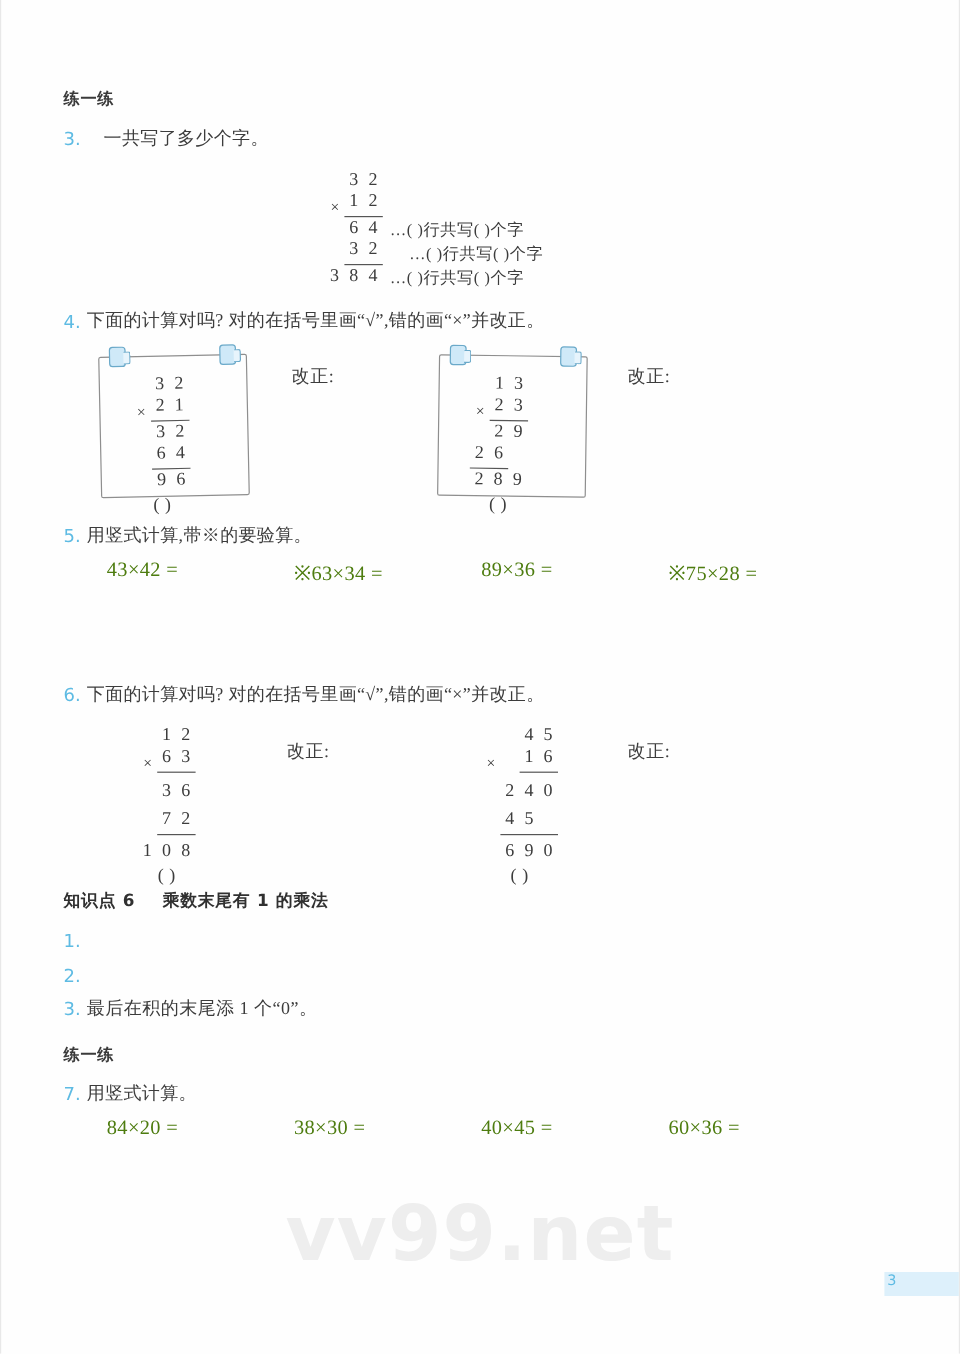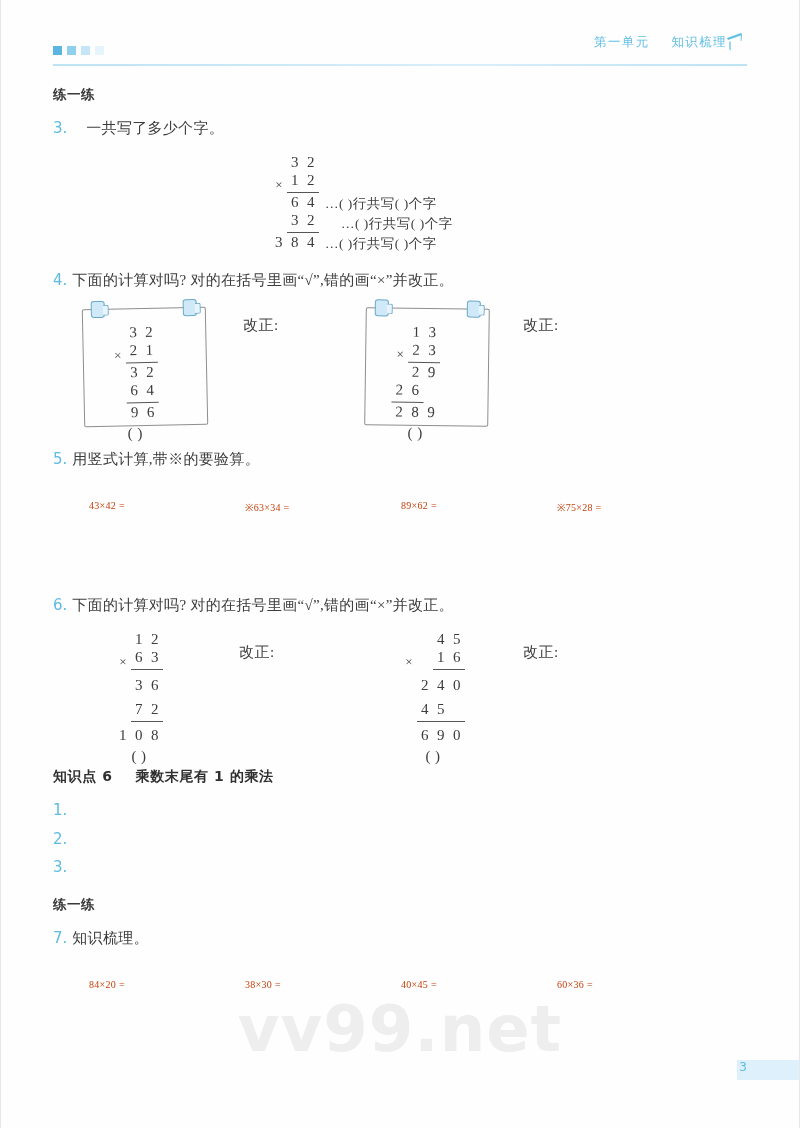--- a/index.html
+++ b/index.html
@@ -65,21 +65,21 @@
   .content {
     position: absolute;
     left: 52px; right: 52px; top: 74px;
   }
   .practice-label {
     font-family: "DejaVu Sans", "Liberation Sans", sans-serif;
     font-weight: bold;
     font-size: 13.5px;
     color: #3a3a3a;
     letter-spacing: 0.5px;
-    margin: 12px 0 11px 0;
+    margin: 0 0 11px 0;
   }
   .qrow {
     display: flex;
     align-items: flex-start;
     font-size: 15px;
     line-height: 1.75;
   }
   .qnum {
     flex: 0 0 auto;
     color: #5ebbe3;
@@ -190,25 +190,25 @@
     font-size: 15px;
     letter-spacing: 0.5px;
     color: #3c3c3c;
   }
   .correct-label.one { left: 190px; top: 14px; }
   .correct-label.two { left: 470px; top: 14px; }
 
   
   .expr-row {
     display: flex;
-    margin-top: 28px;
+    margin-top: 5px;
     padding-left: 36px;
     font-family: "Liberation Serif", "DejaVu Serif", serif;
-    font-size: 10px;
-    color: #c2410c;
+    font-size: 17px;
+    color: #4d7c0f;
   }
   .expr-row .cell {
     width: 156px;
     letter-spacing: 0.3px;
     white-space: nowrap;
   }
 
   
   .p6-wrap {
     position: relative;
@@ -270,39 +270,20 @@
     font-family: "DejaVu Sans", "Liberation Sans", sans-serif;
     font-size: 12px;
     color: #5ebbe3;
   }
 </style>
 </head>
 <body>
 
 <div class="page">
 
-  <div class="header">
-    <div class="hdr-squares">
-      <i></i>
-      <i></i>
-      <i></i>
-      <i></i>
-    </div>
-    <div class="hdr-title">
-      <span>第一单元</span>
-      <span class="sep"></span>
-      <span>知识梳理</span>
-    </div>
-    <svg class="hdr-cap" viewBox="0 0 18 20">
-      <path d="M2 6 L16 1 L17 3 L3 8 Z" fill="#63c0e5"></path>
-      <path d="M16 1 L17 3 L16.4 9 L15.6 9 Z" fill="#63c0e5"></path>
-      <path d="M4 9 L4 17 L6 19 L6 10 Z" fill="#9ad6ef"></path>
-    </svg>
-    <div class="hdr-rule"></div>
-  </div>
 
   <div class="content">
 
     <p class="practice-label">练一练</p>
 
     <div class="qrow">
       <span class="qnum">3.</span>
       <span class="qtext">
         <span class="ind2">一共写了多少个字。</span>
       </span>
@@ -452,21 +433,21 @@
       <div class="correct-label two">改正:</div>
     </div>
 
     <div class="qrow" style="margin-top:16px">
       <span class="qnum">5.</span>
       <span class="qtext">用竖式计算,带※的要验算。</span>
     </div>
     <div class="expr-row">
       <span class="cell">43×42 =</span>
       <span class="cell">※63×34 =</span>
-      <span class="cell">89×62 =</span>
+      <span class="cell">89×36 =</span>
       <span class="cell">※75×28 =</span>
     </div>
 
     <div class="qrow" style="margin-top:78px">
       <span class="qnum">6.</span>
       <span class="qtext">下面的计算对吗? 对的在括号里画“√”,错的画“×”并改正。</span>
     </div>
 
     <div class="p6-wrap">
       <div class="c1">
@@ -563,27 +544,28 @@
     </div>
 
     <div class="kp-item">
       <span class="n">1.</span>
     </div>
     <div class="kp-item">
       <span class="n">2.</span>
     </div>
     <div class="kp-item">
       <span class="n">3.</span>
+      <span class="t">最后在积的末尾添 1 个“0”。</span>
     </div>
 
     <p class="practice-label" style="margin-top:14px">练一练</p>
 
     <div class="qrow">
       <span class="qnum">7.</span>
-      <span class="qtext">知识梳理。</span>
+      <span class="qtext">用竖式计算。</span>
     </div>
     <div class="expr-row">
       <span class="cell">84×20 =</span>
       <span class="cell">38×30 =</span>
       <span class="cell">40×45 =</span>
       <span class="cell">60×36 =</span>
     </div>
 
   </div>
 

